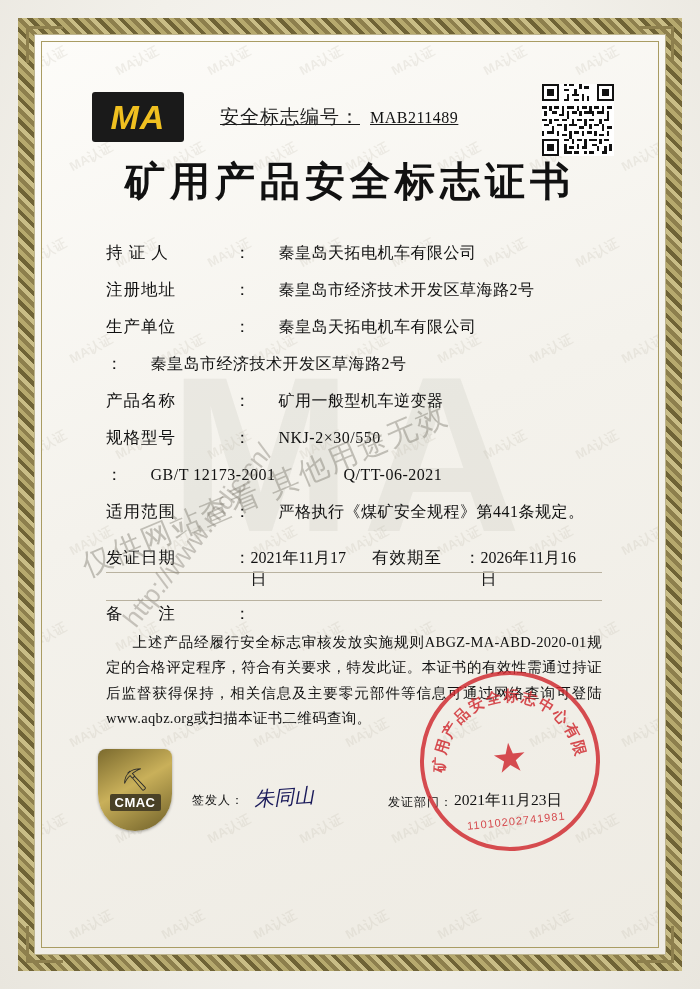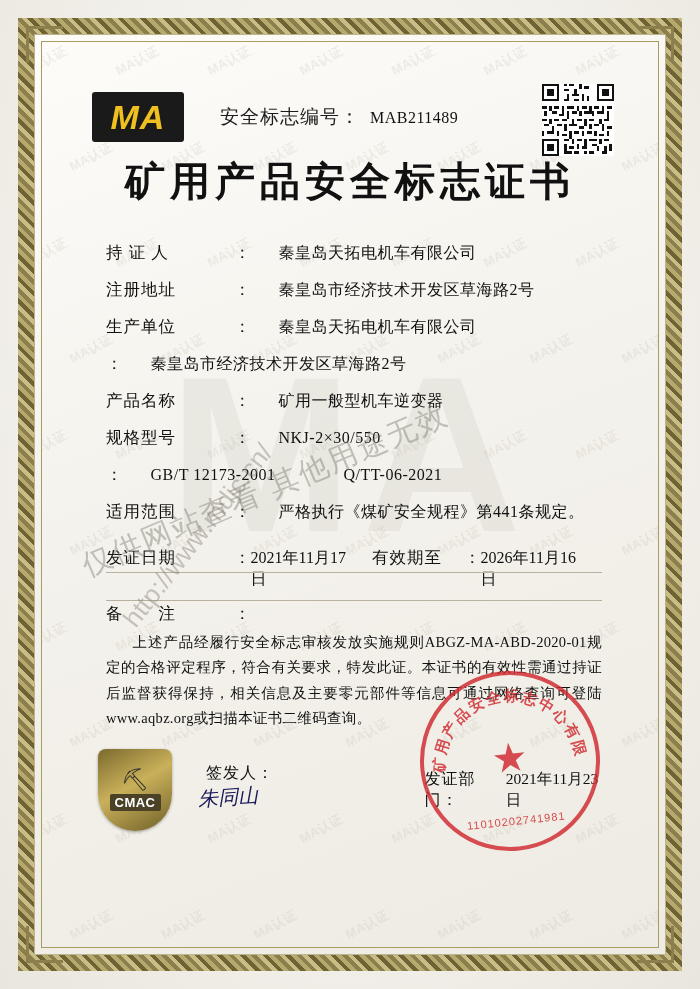--- a/index.html
+++ b/index.html
@@ -76,21 +76,21 @@
     position:absolute;left:50px;top:50px;width:92px;height:50px;
     background:#1a1a1a;border-radius:3px;
     display:flex;align-items:center;justify-content:center;
   }
   .ma-logo span{
     font-family:"Liberation Sans",sans-serif;font-weight:bold;
     font-size:34px;color:#f0c020;letter-spacing:1px;font-style:italic;
   }
   .cert-no{
     position:absolute;left:178px;top:62px;
-    font-size:19px;color:#1c1c1c;letter-spacing:1px;
+    font-size:19px;color:#1c1c1c;letter-spacing:1px;text-decoration:underline;
   }
   .cert-no .val{margin-left:10px;font-family:"Liberation Serif",serif;}
 
   .qr{
     position:absolute;right:44px;top:42px;width:72px;height:72px;
     background:#fff;
   }
   .qr svg{display:block;}
 
   .title{
@@ -149,21 +149,21 @@
   .cmac-txt{
     font-family:"Liberation Sans",sans-serif;font-weight:bold;
     font-size:13px;color:#fff;letter-spacing:.5px;
     background:#4a4126;padding:1px 5px;border-radius:2px;
   }
 
   .sign-row{
     position:absolute;left:150px;right:50px;bottom:136px;
     display:flex;align-items:flex-end;
   }
-  .sign-lbl{font-size:16px;color:#111;letter-spacing:1px;margin-left:14px;}
+  .sign-lbl{font-size:12px;color:#111;letter-spacing:1px;}
   .sign-name{
     font-family:"DejaVu Serif",serif;font-size:20px;color:#1a1a5a;
     margin-left:6px;font-style:italic;transform:rotate(-4deg);
     display:inline-block;
   }
   .dept-block{margin-left:74px;display:flex;align-items:flex-end;}
   .issue-date{margin-left:1px;font-size:15.5px;color:#111;}
 
   .seal{
     position:absolute;right:58px;bottom:96px;width:172px;height:172px;

